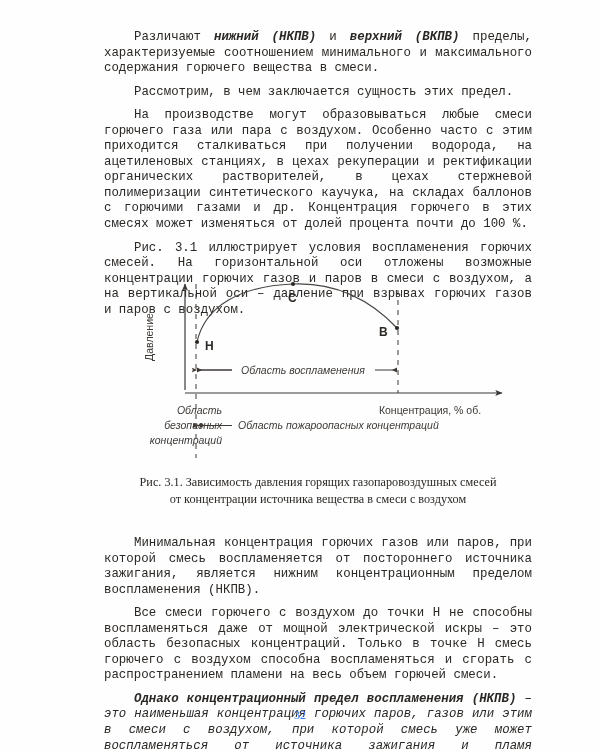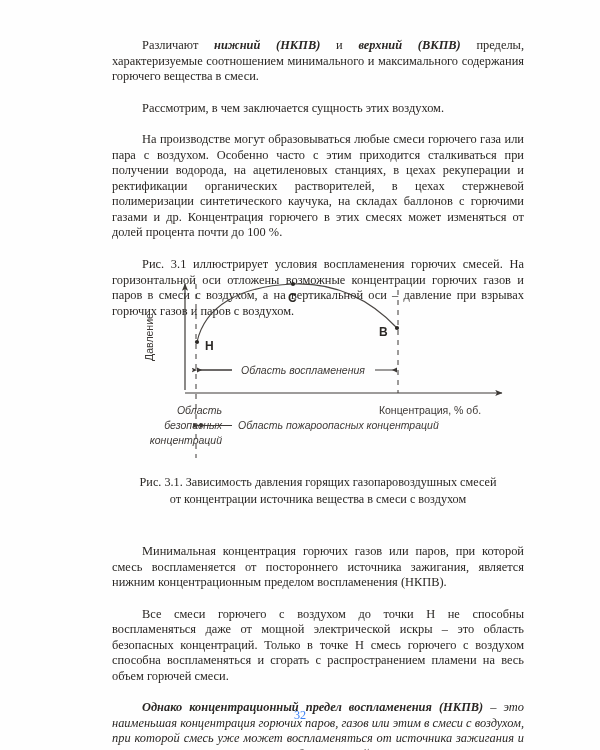--- a/index.html
+++ b/index.html
@@ -30,23 +30,24 @@
     position: absolute;
     left: 96px;
     width: 444px;
     text-align: justify;
     text-justify: inter-word;
     font-size: 12.4px;
     line-height: 15.55px;
     color: #2a2724;
   }
   .textblock p {
-    margin: 16px;
+    margin: 8px;
     text-indent: 30px;
     text-align: justify;
+    font-family: Liberation Mono, monospace;
   }
 
   .bi {
     font-weight: bold;
     font-style: italic;
   }
   .it { font-style: italic; }
 
   
   .figure {
@@ -95,21 +96,21 @@
     fill: #2b2825;
   }
 </style>
 </head>
 <body>
 
 <div class="page">
 
   <div class="textblock" style="top:22px;">
     <p><span>Различают </span><span class="bi">нижний (НКПВ)</span><span> и </span><span class="bi">верхний (ВКПВ)</span><span> пределы, характеризуемые соотношением минимального и максимального содержания горючего вещества в смеси.</span></p>
-    <p>Рассмотрим, в чем заключается сущность этих воздухом.</p>
+    <p>Рассмотрим, в чем заключается сущность этих предел.</p>
     <p>На производстве могут образовываться любые смеси горючего газа или пара с воздухом. Особенно часто с этим приходится сталкиваться при получении водорода, на ацетиленовых станциях, в цехах рекуперации и ректификации органических растворителей, в цехах стержневой полимеризации синтетического каучука, на складах баллонов с горючими газами и др. Концентрация горючего в этих смесях может изменяться от долей процента почти до 100 %.</p>
     <p>Рис. 3.1 иллюстрирует условия воспламенения горючих смесей. На горизонтальной оси отложены возможные концентрации горючих газов и паров в смеси с воздухом, а на вертикальной оси – давление при взрывах горючих газов и паров с воздухом.</p>
   </div>
 
   <div class="figure">
     <svg width="600" height="205" viewBox="0 0 600 205" xmlns="http://www.w3.org/2000/svg">
       <defs>
         <marker id="arrHead" markerWidth="7" markerHeight="7" refX="5.6" refY="2.6" orient="auto">
           <path d="M0,0 L6,2.6 L0,5.2 L1.4,2.6 z" fill="#3d3936"></path>
         </marker>

